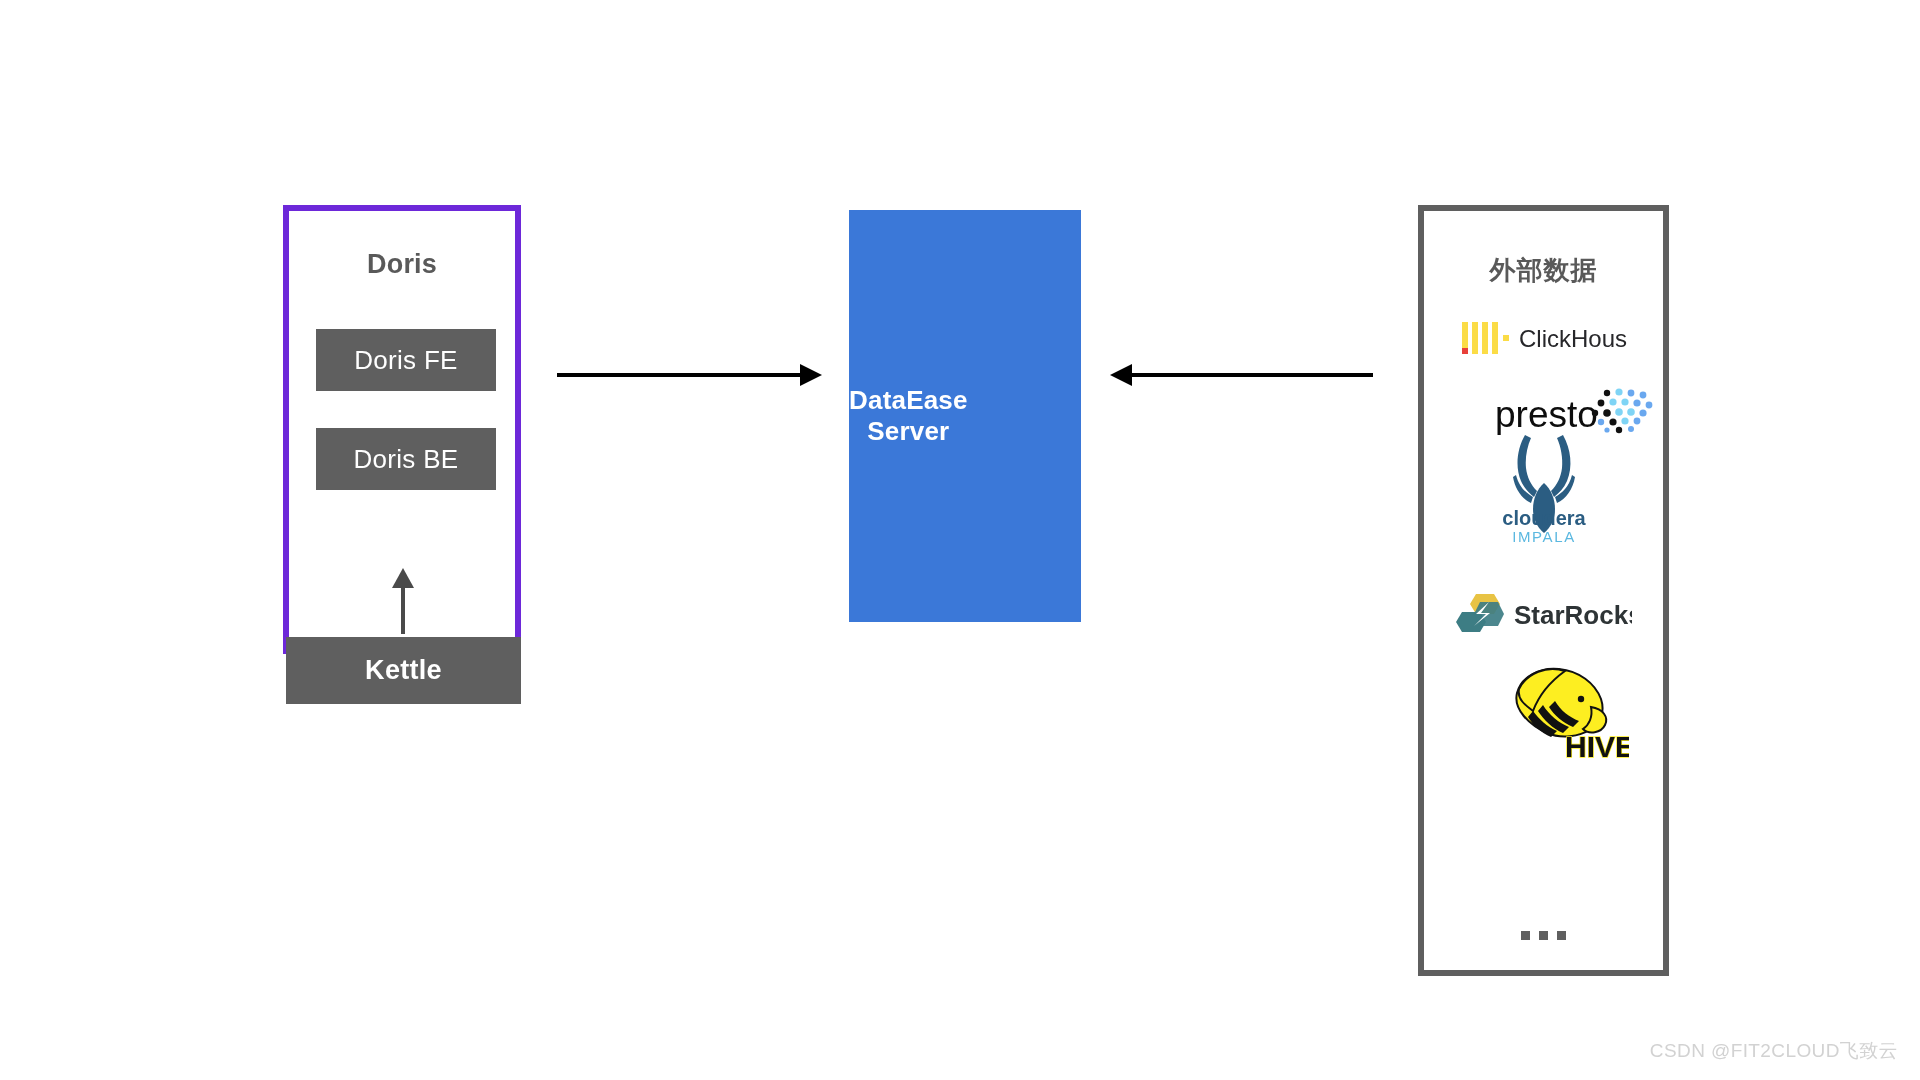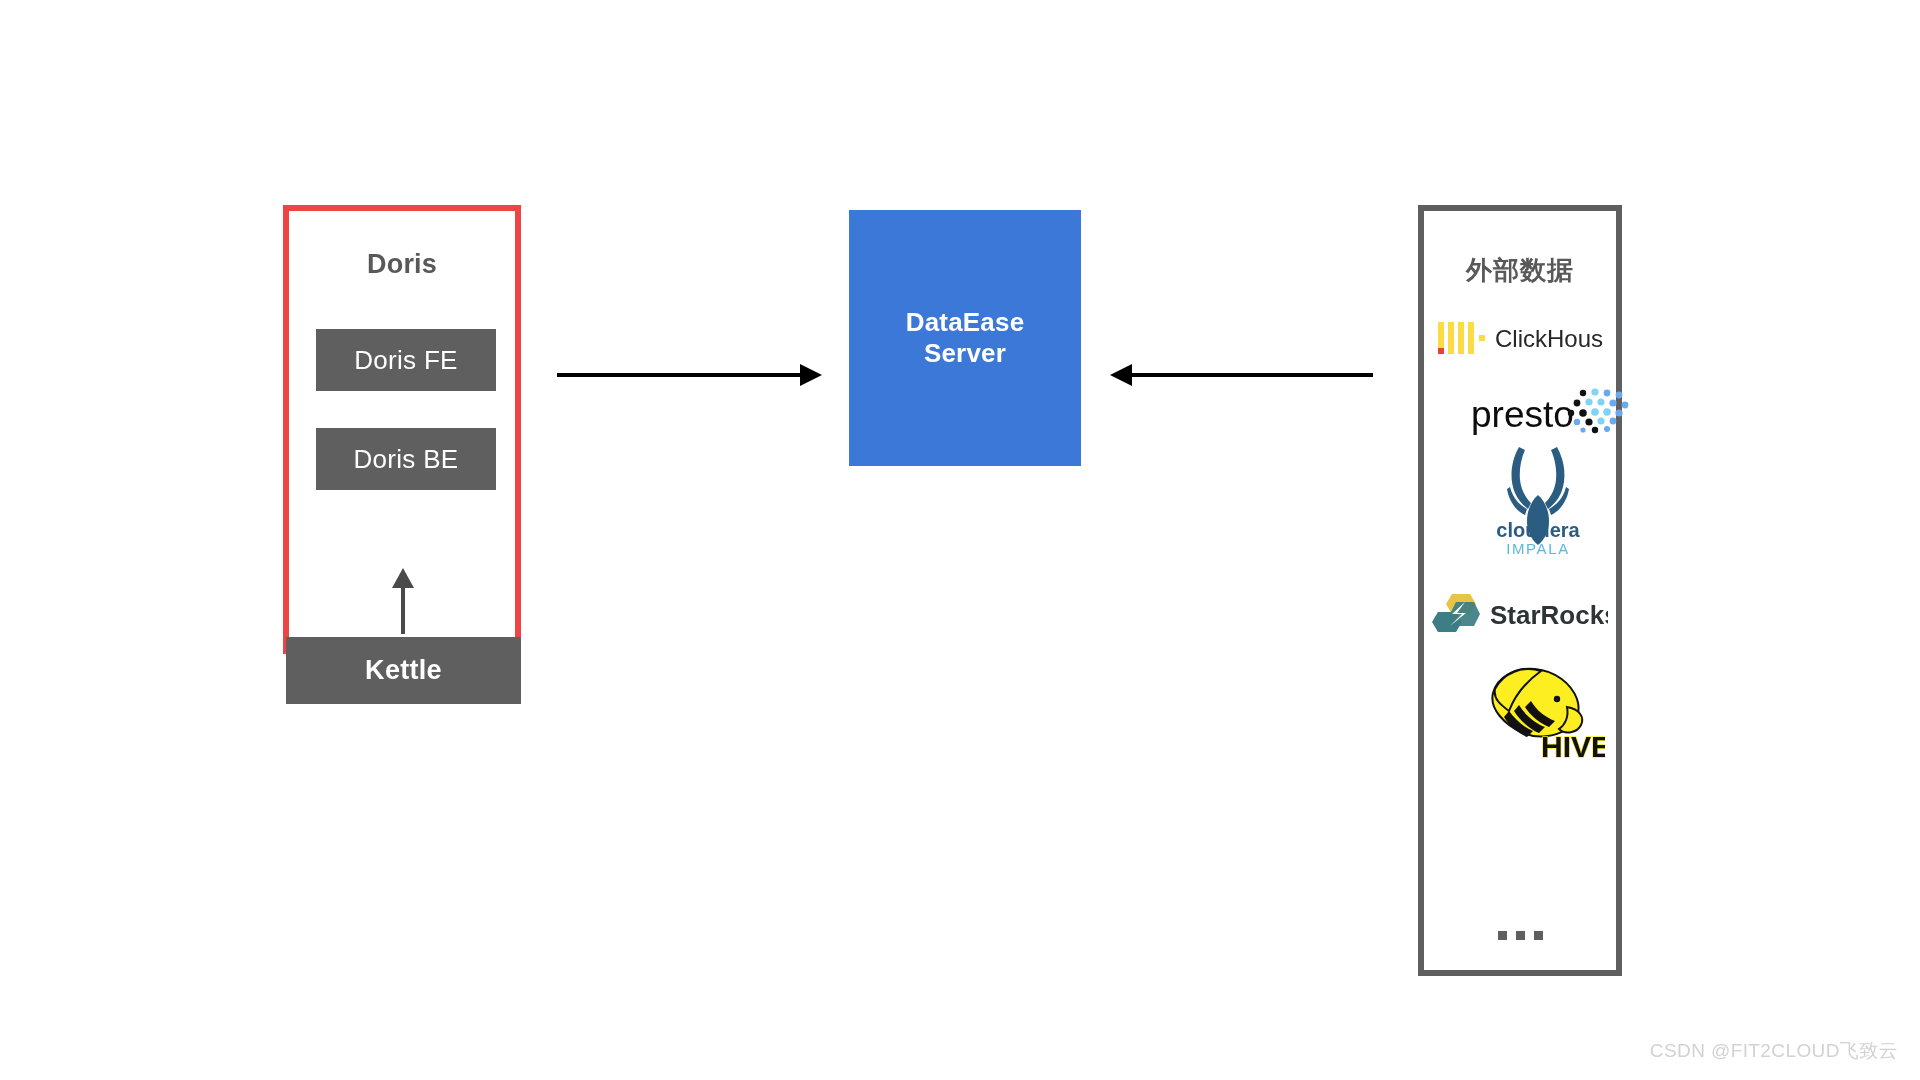--- a/index.html
+++ b/index.html
@@ -21,21 +21,21 @@
   }
 
   
   .doris-panel {
     position: absolute;
     left: 283px;
     top: 205px;
     width: 238px;
     height: 449px;
     box-sizing: border-box;
-    border: 6px solid #ef4444;
+    border: 6px solid #6d28d9;
     background: #ffffff;
   }
   .doris-title {
     position: absolute;
     left: 0;
     top: 38px;
     width: 100%;
     text-align: center;
     font-size: 27px;
     font-weight: bold;
@@ -81,25 +81,24 @@
     width: 46px;
     height: 66px;
   }
 
   
   .dataease-box {
     position: absolute;
     left: 849px;
     top: 210px;
     width: 232px;
-    height: 256px;
+    height: 412px;
     background: #3b78d8;
     display: flex;
     align-items: center;
-    justify-content: center;
   }
   .dataease-label {
     color: #ffffff;
     font-size: 26px;
     font-weight: bold;
     text-align: center;
     line-height: 1.18;
     white-space: pre-line;
     letter-spacing: 0.2px;
   }
@@ -110,21 +109,21 @@
     height: 34px;
   }
   .arrow-left-right { left: 557px; top: 358px; width: 265px; }
   .arrow-right-left { left: 1110px; top: 358px; width: 263px; }
 
   
   .external-panel {
     position: absolute;
     left: 1418px;
     top: 205px;
-    width: 204px;
+    width: 251px;
     height: 771px;
     box-sizing: border-box;
     border: 6px solid #5f5f5f;
     background: #ffffff;
   }
   .external-title {
     position: absolute;
     left: 0;
     top: 42px;
     width: 100%;
@@ -137,21 +136,21 @@
   .logo-row {
     position: absolute;
     left: 0;
     width: 100%;
     display: flex;
     align-items: center;
     justify-content: center;
   }
   .logo-clickhouse { top: 100px; height: 56px; }
   .logo-presto     { top: 173px; height: 58px; padding-left: 36px; }
-  .logo-impala     { top: 228px; height: 124px; padding-left: 18px; }
+  .logo-impala     { top: 216px; height: 124px; }
   .logo-starrocks  { top: 380px; height: 46px; }
   .logo-hive       { top: 448px; height: 112px; padding-left: 20px; }
   .logo-kylin      { top: 578px; height: 112px; }
   .logo-ellipsis   { top: 710px; height: 28px; }
 
   .ellipsis-dots {
     display: flex;
     gap: 9px;
     align-items: center;
   }

